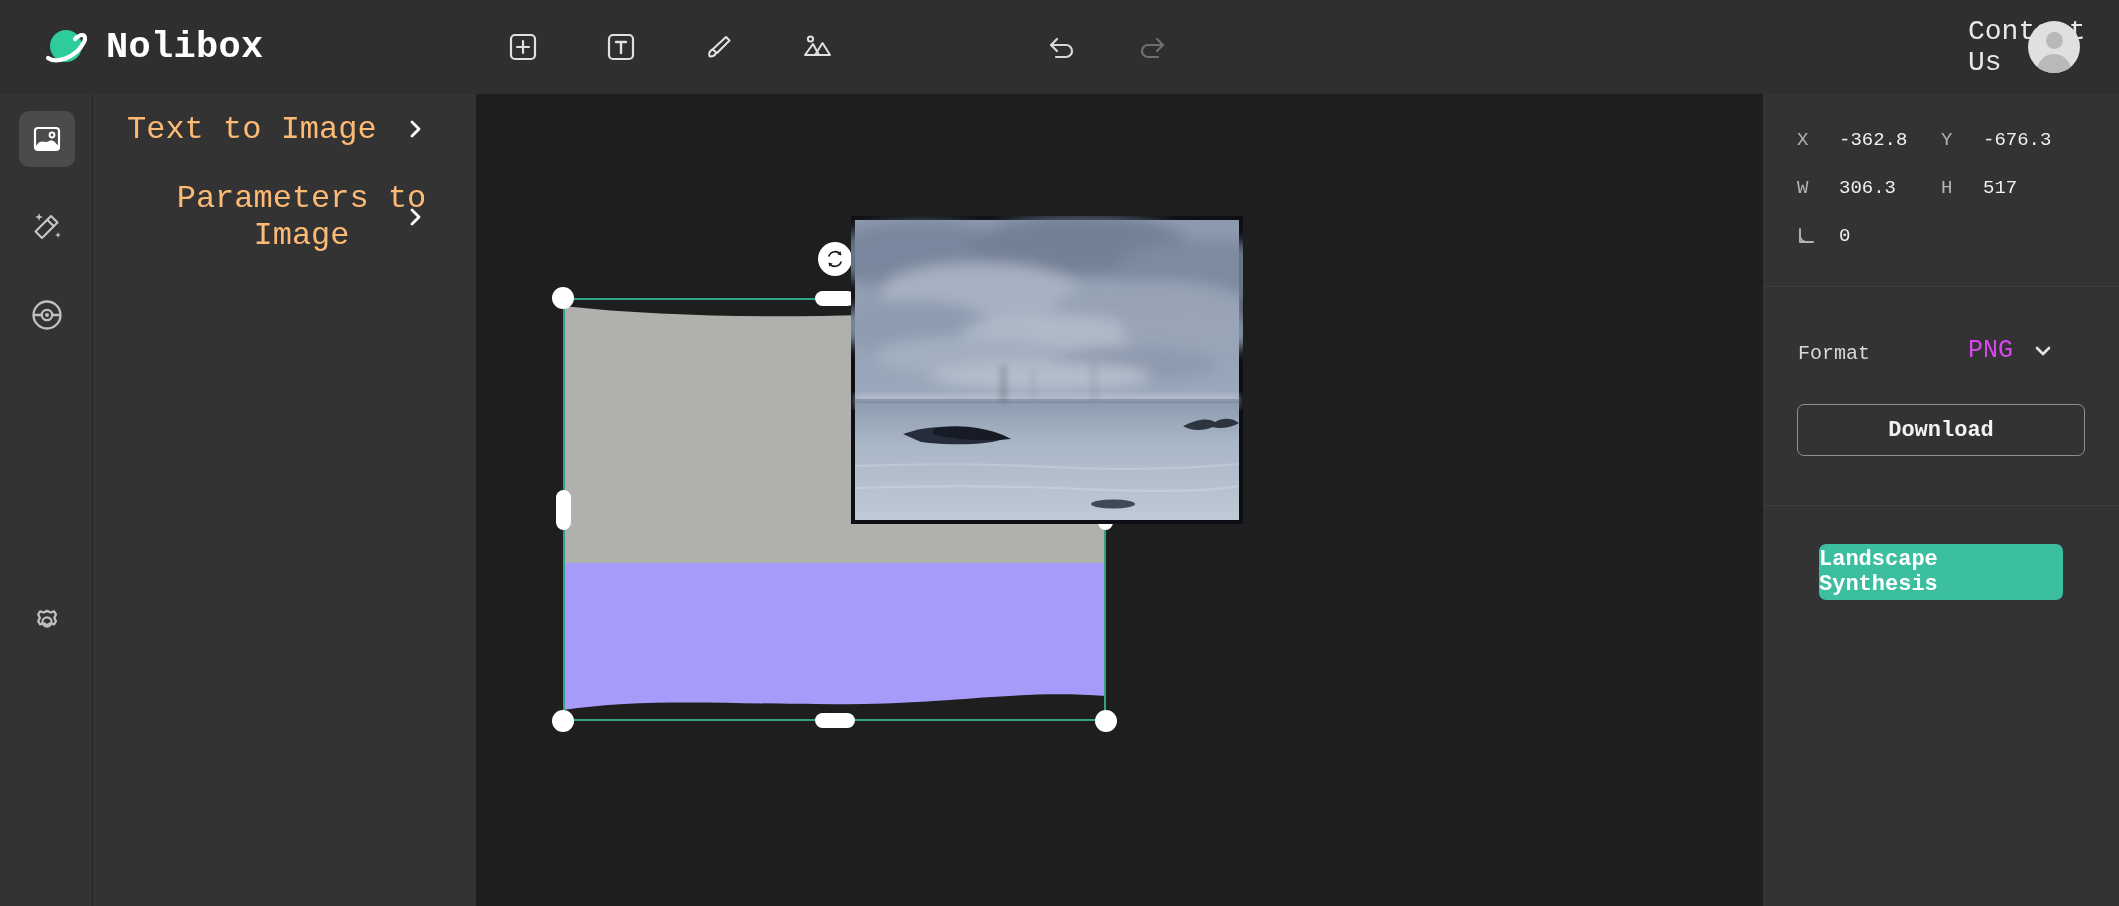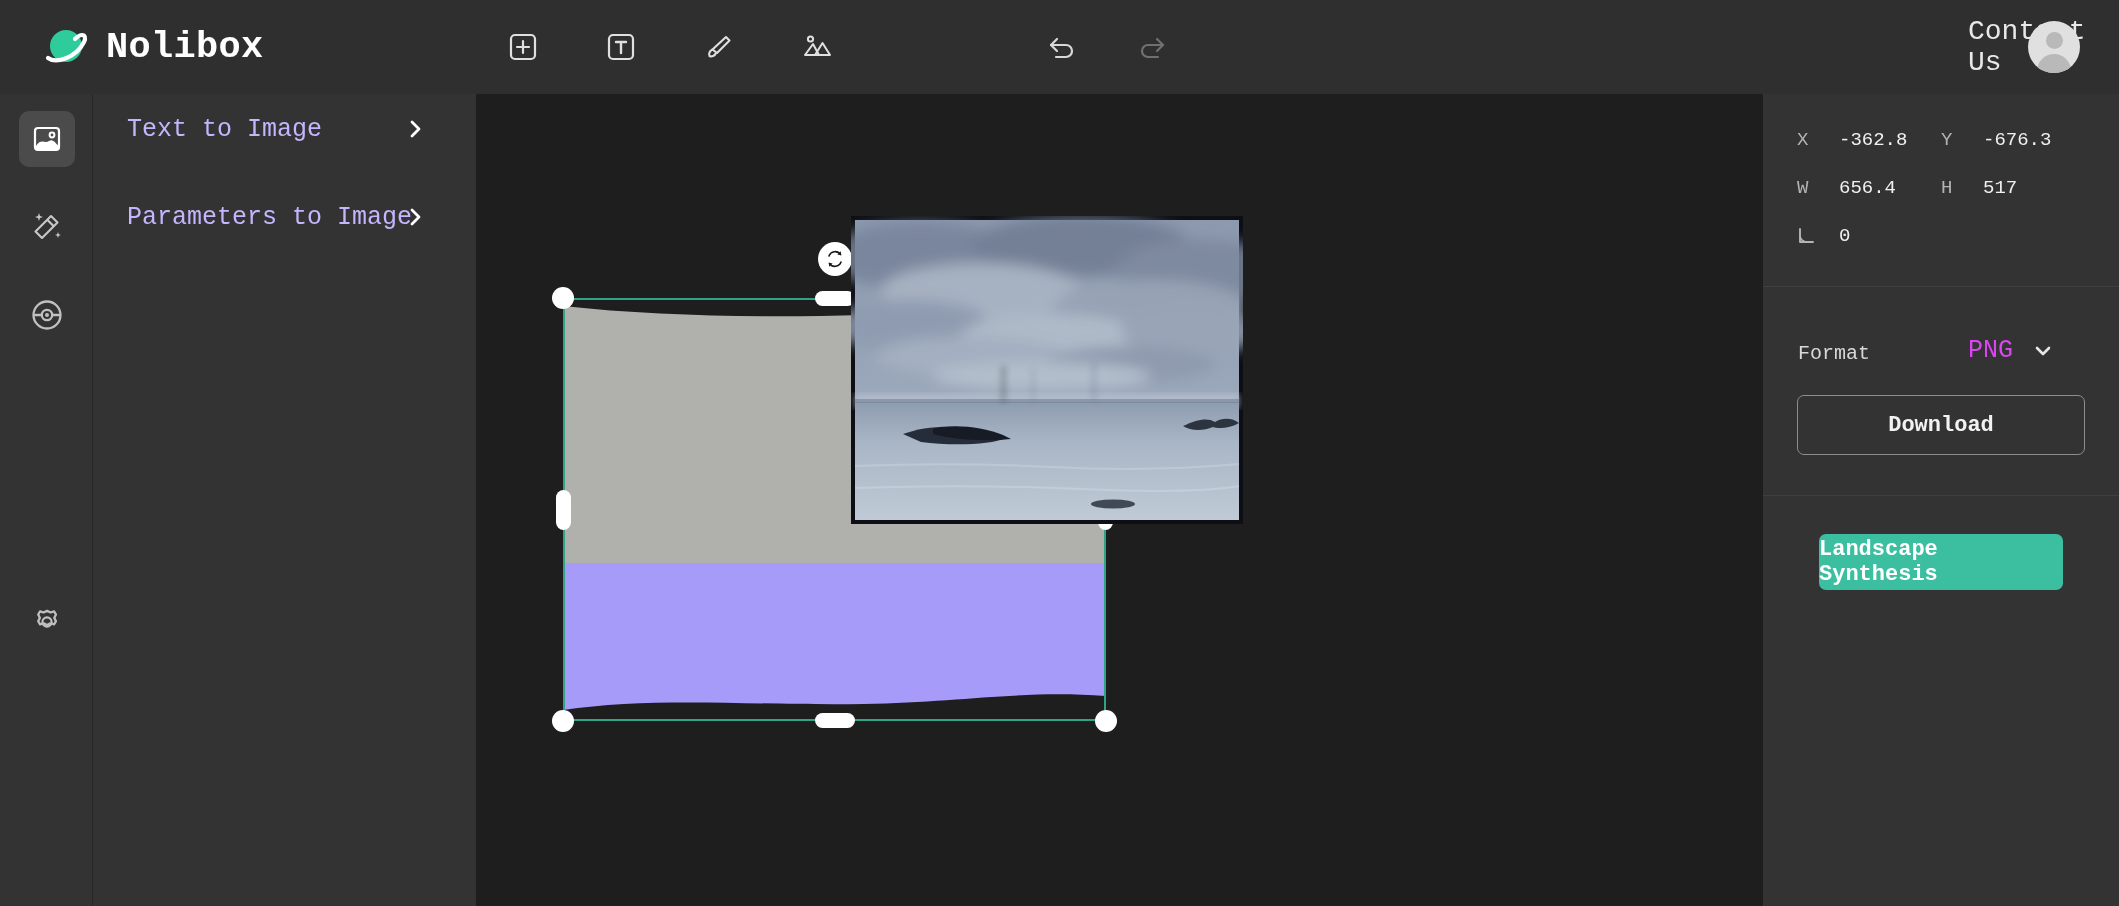--- a/index.html
+++ b/index.html
@@ -58,21 +58,21 @@
 
   
   .panel-left {
     position: absolute; top: 94px; left: 93px; width: 383px; height: 812px;
     background: #333333;
   }
   .panel-row {
     position: absolute; left: 0; width: 383px; height: 60px;
     display: flex; align-items: center; cursor: pointer;
   }
-  .panel-row-label { color: #c4b5fd; font-size: 25px; margin-left: 34px; }
+  .panel-row-label { color: #fdba74; font-size: 32px; margin-left: 34px; text-align: center; }
   .panel-row-chev { position: absolute; right: 50px; }
 
   
   .canvas {
     position: absolute; top: 94px; left: 476px; width: 1287px; height: 812px;
     background: #1e1e1e; overflow: hidden;
   }
 
   
   .sel-obj { position: absolute; left: 87px; top: 204px; width: 543px; height: 423px; }
@@ -113,21 +113,21 @@
   .xf-val { color: #f0f0f0; font-size: 19px; text-align: right; }
   .angle-ico { width: 20px; height: 20px; margin-right: 22px; }
 
   .fmt-row { display: flex; align-items: flex-end; justify-content: space-between;
     padding: 0 66px 0 35px; height: 44px; }
   .fmt-label { color: #d9d9d9; font-size: 20px; }
   .fmt-sel { display: flex; align-items: center; gap: 20px; cursor: pointer; }
   .fmt-val { color: #d946ef; font-size: 25px; }
 
   .dl-btn {
-    margin: 0 auto; width: 288px; height: 60px; border: 1px solid #8e8e8e; border-radius: 7px;
+    margin: 9px auto; width: 288px; height: 52px; border: 1px solid #8e8e8e; border-radius: 7px;
     display: flex; align-items: center; justify-content: center; cursor: pointer;
     color: #f2f2f2; font-size: 22px; font-weight: bold; background: transparent;
   }
 
   .synth-btn {
     margin: 0 auto; width: 244px; height: 56px; border-radius: 7px;
     display: flex; align-items: center; justify-content: center; cursor: pointer;
     color: #ffffff; font-size: 22px; font-weight: bold; border: none;
   }
 </style>
@@ -338,21 +338,21 @@
           <span class="xf-val">-362.8</span>
         </div>
         <div class="xf-cell">
           <span class="xf-key">Y</span>
           <span class="xf-val">-676.3</span>
         </div>
       </div>
       <div class="xf-row">
         <div class="xf-cell" style="padding-left:34px">
           <span class="xf-key">W</span>
-          <span class="xf-val">656.4</span>
+          <span class="xf-val">306.3</span>
         </div>
         <div class="xf-cell">
           <span class="xf-key">H</span>
           <span class="xf-val">517</span>
         </div>
       </div>
       <div class="xf-row">
         <div class="xf-cell" style="padding-left:34px">
           <svg class="angle-ico" viewBox="0 0 20 20">
             <path d="M3 3 V16 H16" stroke="#b4b4b4" stroke-width="1.9" fill="none" stroke-linecap="round" stroke-linejoin="round"></path>

